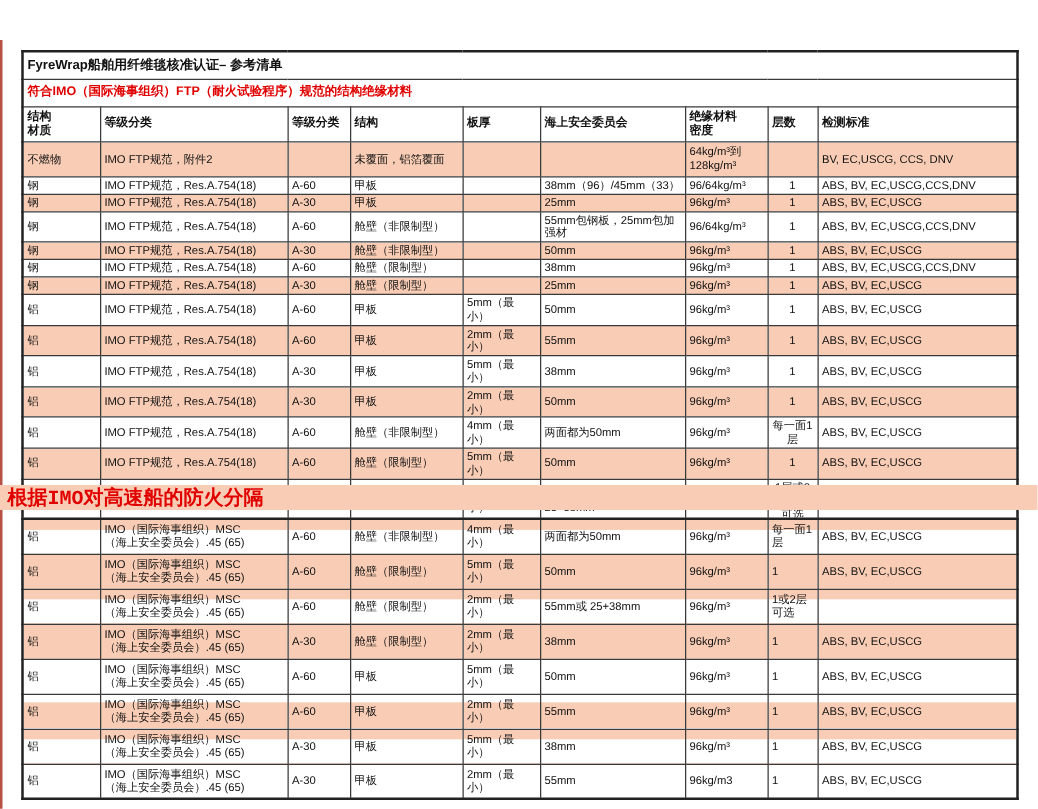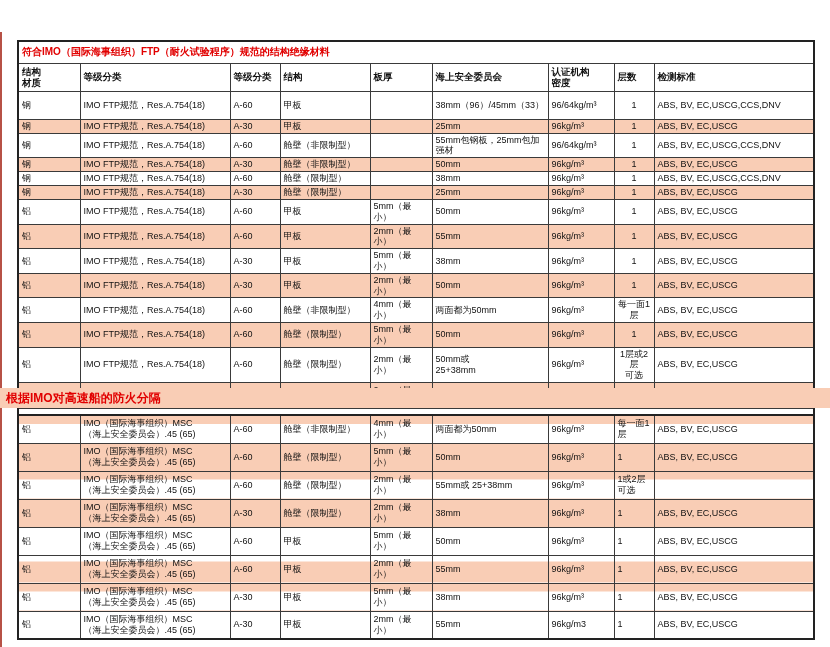--- a/index.html
+++ b/index.html
@@ -73,21 +73,21 @@
   tr.bg-white td{background:#ffffff;}
   tr.bg-salmon td{background:var(--salmon);}
   tr.bg-salmon-top td{background:linear-gradient(to bottom, var(--salmon) 0 8px, #ffffff 8px);}
   tr.bg-white-top-salmon td{background:linear-gradient(to bottom, #ffffff 0 6px, var(--salmon) 6px);}
   .section-band{
     position:absolute;top:388px;left:0;width:830px;height:20px;
     background:var(--salmon);
     display:flex;align-items:center;
   }
   .section-band span{
-    color:var(--red);font-weight:bold;font-size:12px;padding-left:6px;
+    color:var(--red);font-weight:bold;font-size:16px;padding-left:6px;font-family:Liberation Mono, monospace;
   }
 </style>
 </head>
 <body>
 
 <div class="page-edge-line"></div>
 
 <div class="page-title">各船级社核准认证列表</div>
 
 <table id="t1">
@@ -96,38 +96,53 @@
       <col style="width:150px">
       <col style="width:50px">
     <col style="width:90px">
       <col style="width:62px">
       <col style="width:116px">
     <col style="width:66px">
       <col style="width:40px">
       <col style="width:160px">
   </colgroup>
   <thead>
+    <tr class="caption-row">
+      <td colspan="9">FyreWrap船舶用纤维毯核准认证– 参考清单</td>
+    </tr>
     <tr class="note-row">
       <td colspan="9">符合IMO（国际海事组织）FTP（耐火试验程序）规范的结构绝缘材料</td>
     </tr>
     <tr class="head-row">
       <th>结构
 材质</th>
       <th>等级分类</th>
       <th>等级分类</th>
       <th>结构</th>
       <th>板厚</th>
       <th>海上安全委员会</th>
-      <th>认证机构
+      <th>绝缘材料
 密度</th>
       <th>层数</th>
       <th>检测标准</th>
     </tr>
   </thead>
   <tbody>
+      <tr class="bg-salmon">
+        <td>不燃物</td>
+        <td>IMO FTP规范，附件2</td>
+        <td></td>
+        <td>未覆面，铝箔覆面</td>
+        <td></td>
+        <td></td>
+        <td>64kg/m³到
+128kg/m³</td>
+        <td></td>
+        <td>BV, EC,USCG, CCS, DNV</td>
+      </tr>
       <tr class="bg-white">
         <td>钢</td>
         <td>IMO FTP规范，Res.A.754(18)</td>
         <td>A-60</td>
         <td>甲板</td>
         <td></td>
         <td>38mm（96）/45mm（33）</td>
         <td>96/64kg/m³</td>
         <td>1</td>
         <td>ABS, BV, EC,USCG,CCS,DNV</td>

